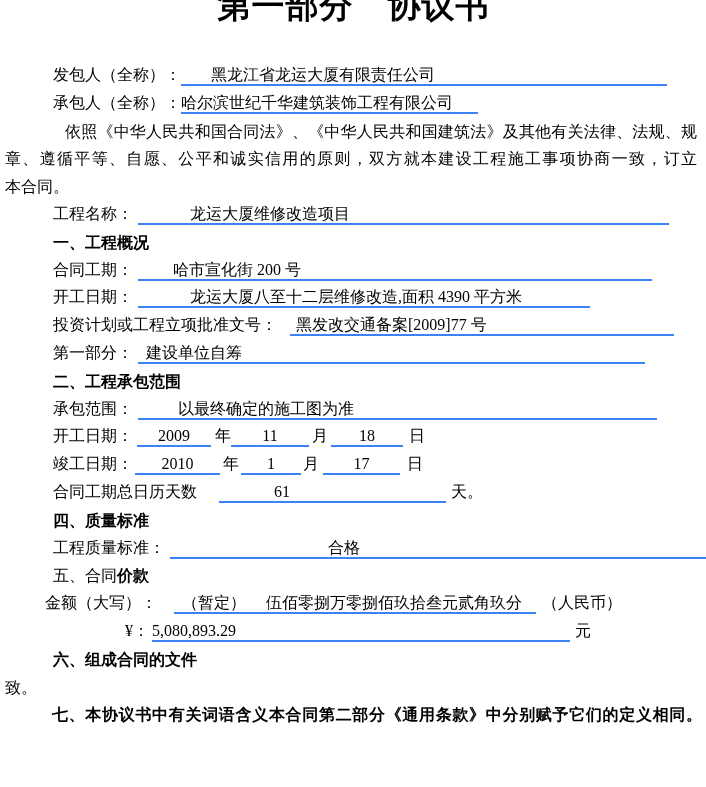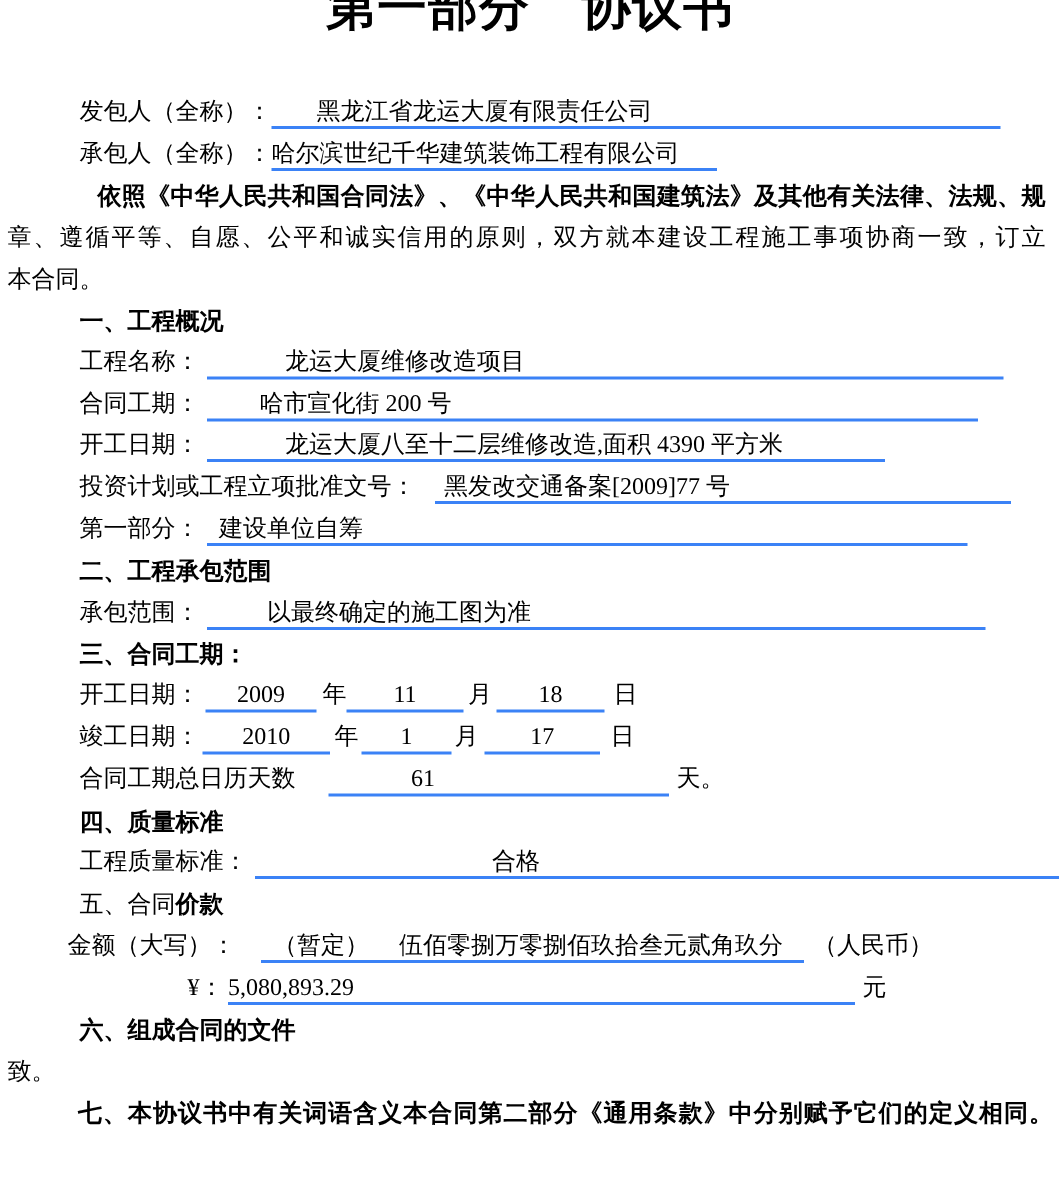--- a/index.html
+++ b/index.html
@@ -16,21 +16,21 @@
     text-align:center;letter-spacing:1px;
   }
   .lines{margin-top:39px;}
   .line{height:27.8px;line-height:27.8px;white-space:nowrap;}
   .seg{display:inline-block;height:22px;line-height:25px;vertical-align:top;}
   .ul{border-bottom:2px solid #3b82f6;}
   .fl{padding-left:48px;}
   .hd{font-weight:bold;padding-left:48px;}
   .b{font-weight:bold;}
   .stretch{text-align:justify;text-align-last:justify;}
-  .p1{padding-left:60px;width:632px;font-weight:bold;}
+  .p1{padding-left:60px;width:632px;}
   .p2{width:692px;}
   .p61{padding-left:40px;width:652px;}
   .s7{padding-left:47px;width:650px;}
 </style>
 </head>
 <body>
 
 <div class="doc">
 
   <h1 class="title">第一部分　协议书</h1>
@@ -42,25 +42,25 @@
     </div>
 
     <div class="line fl">
       <span class="seg">承包人（全称）：</span><span class="seg ul" style="width:297px;">哈尔滨世纪千华建筑装饰工程有限公司</span>
     </div>
 
     <div class="line p1 stretch">依照《中华人民共和国合同法》、《中华人民共和国建筑法》及其他有关法律、法规、规</div>
     <div class="line p2 stretch">章、遵循平等、自愿、公平和诚实信用的原则，双方就本建设工程施工事项协商一致，订立</div>
     <div class="line">本合同。</div>
 
-    <div class="line hd">一、工程概况</div>
-
     <div class="line fl">
       <span class="seg">工程名称：</span><span class="seg ul" style="width:479px;margin-left:5px;padding-left:52px;">龙运大厦维修改造项目</span>
     </div>
+
+    <div class="line hd">一、工程概况</div>
 
     <div class="line fl">
       <span class="seg">合同工期：</span><span class="seg ul" style="width:479px;margin-left:5px;padding-left:35px;">哈市宣化街 200 号</span>
     </div>
 
     <div class="line fl">
       <span class="seg">开工日期：</span><span class="seg ul" style="width:400px;margin-left:5px;padding-left:52px;">龙运大厦八至十二层维修改造,面积 4390 平方米</span>
     </div>
 
     <div class="line fl">
@@ -70,21 +70,20 @@
     <div class="line fl">
       <span class="seg">第一部分：</span><span class="seg ul" style="width:499px;margin-left:5px;padding-left:8px;">建设单位自筹</span>
     </div>
 
     <div class="line hd">二、工程承包范围</div>
 
     <div class="line fl">
       <span class="seg">承包范围：</span><span class="seg ul" style="width:479px;margin-left:5px;padding-left:40px;">以最终确定的施工图为准</span>
     </div>
 
-    <div class="line hd">三、合同工期：</div>
 
     <div class="line fl">
       <span class="seg">开工日期：</span><span class="seg ul" style="width:74px;margin-left:4px;text-align:center;">2009</span><span class="seg" style="margin-left:4px;">年</span><span class="seg ul" style="width:78px;text-align:center;">11</span><span class="seg" style="margin-left:3px;">月</span><span class="seg ul" style="width:72px;margin-left:3px;text-align:center;">18</span><span class="seg" style="margin-left:6px;">日</span>
     </div>
 
     <div class="line fl">
       <span class="seg">竣工日期：</span><span class="seg ul" style="width:85px;margin-left:2px;text-align:center;">2010</span><span class="seg" style="margin-left:3px;">年</span><span class="seg ul" style="width:60px;margin-left:2px;text-align:center;">1</span><span class="seg" style="margin-left:2px;">月</span><span class="seg ul" style="width:77px;margin-left:4px;text-align:center;">17</span><span class="seg" style="margin-left:7px;">日</span>
     </div>
 
     <div class="line fl">

